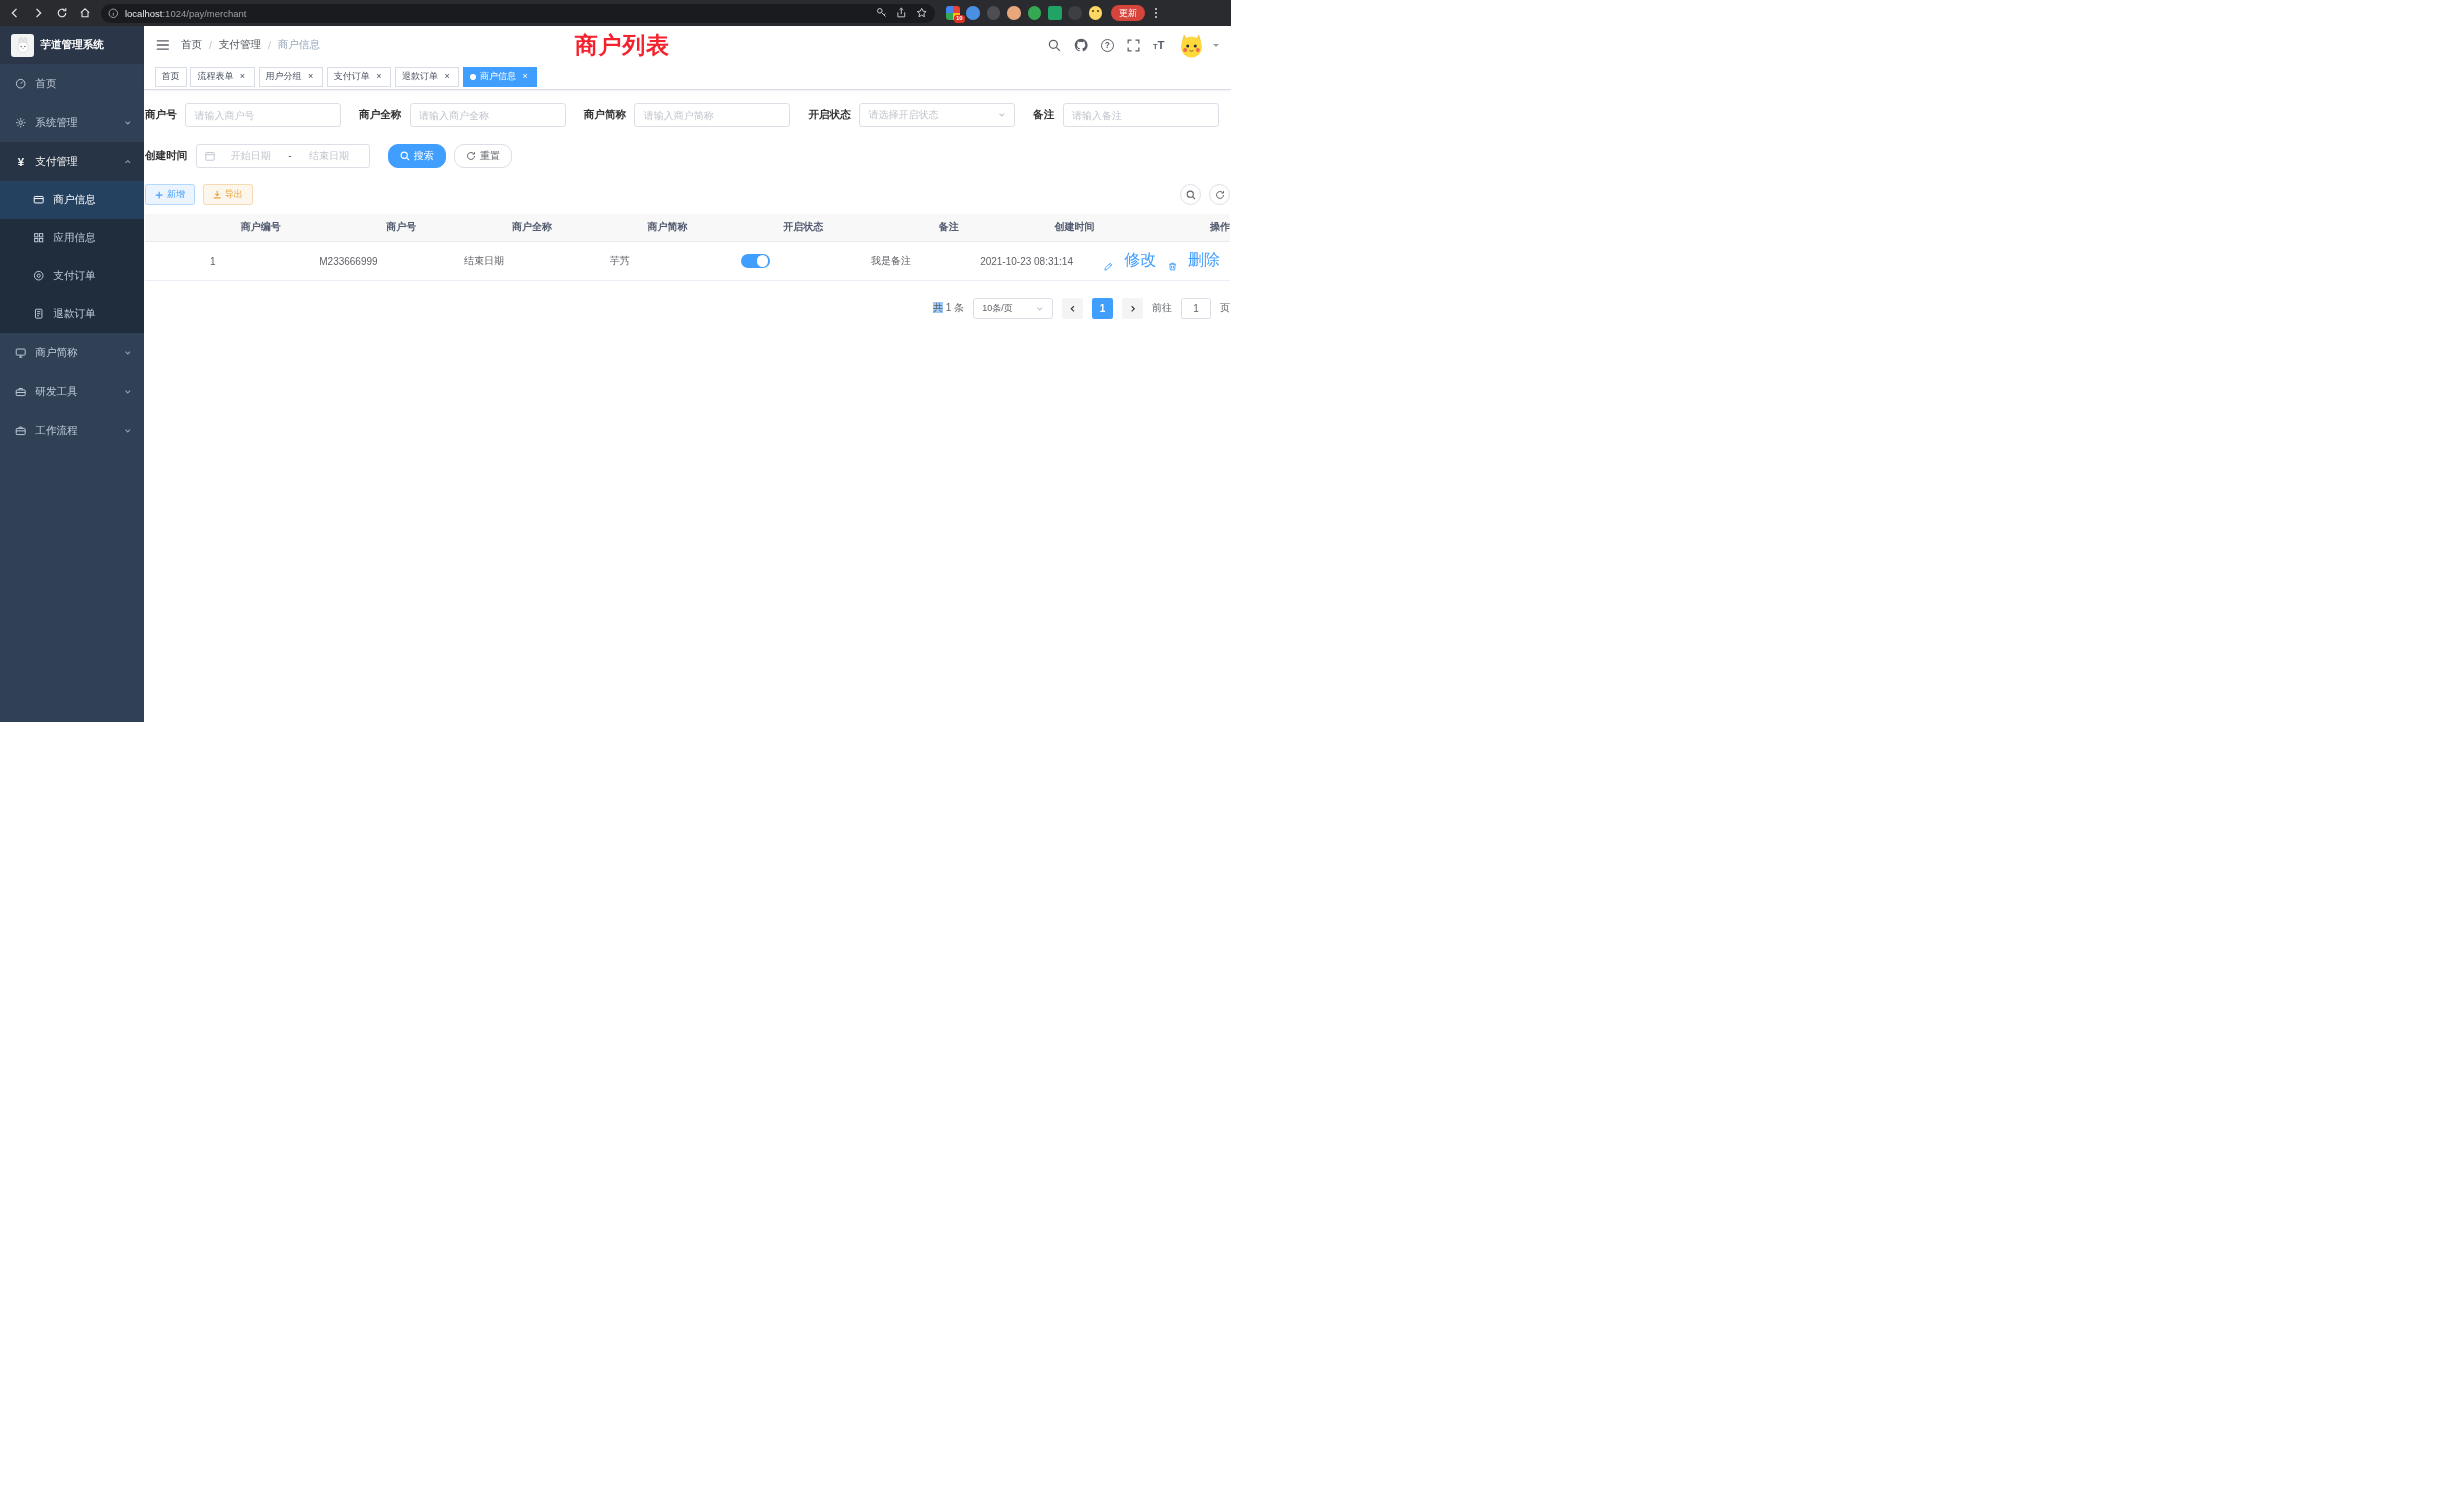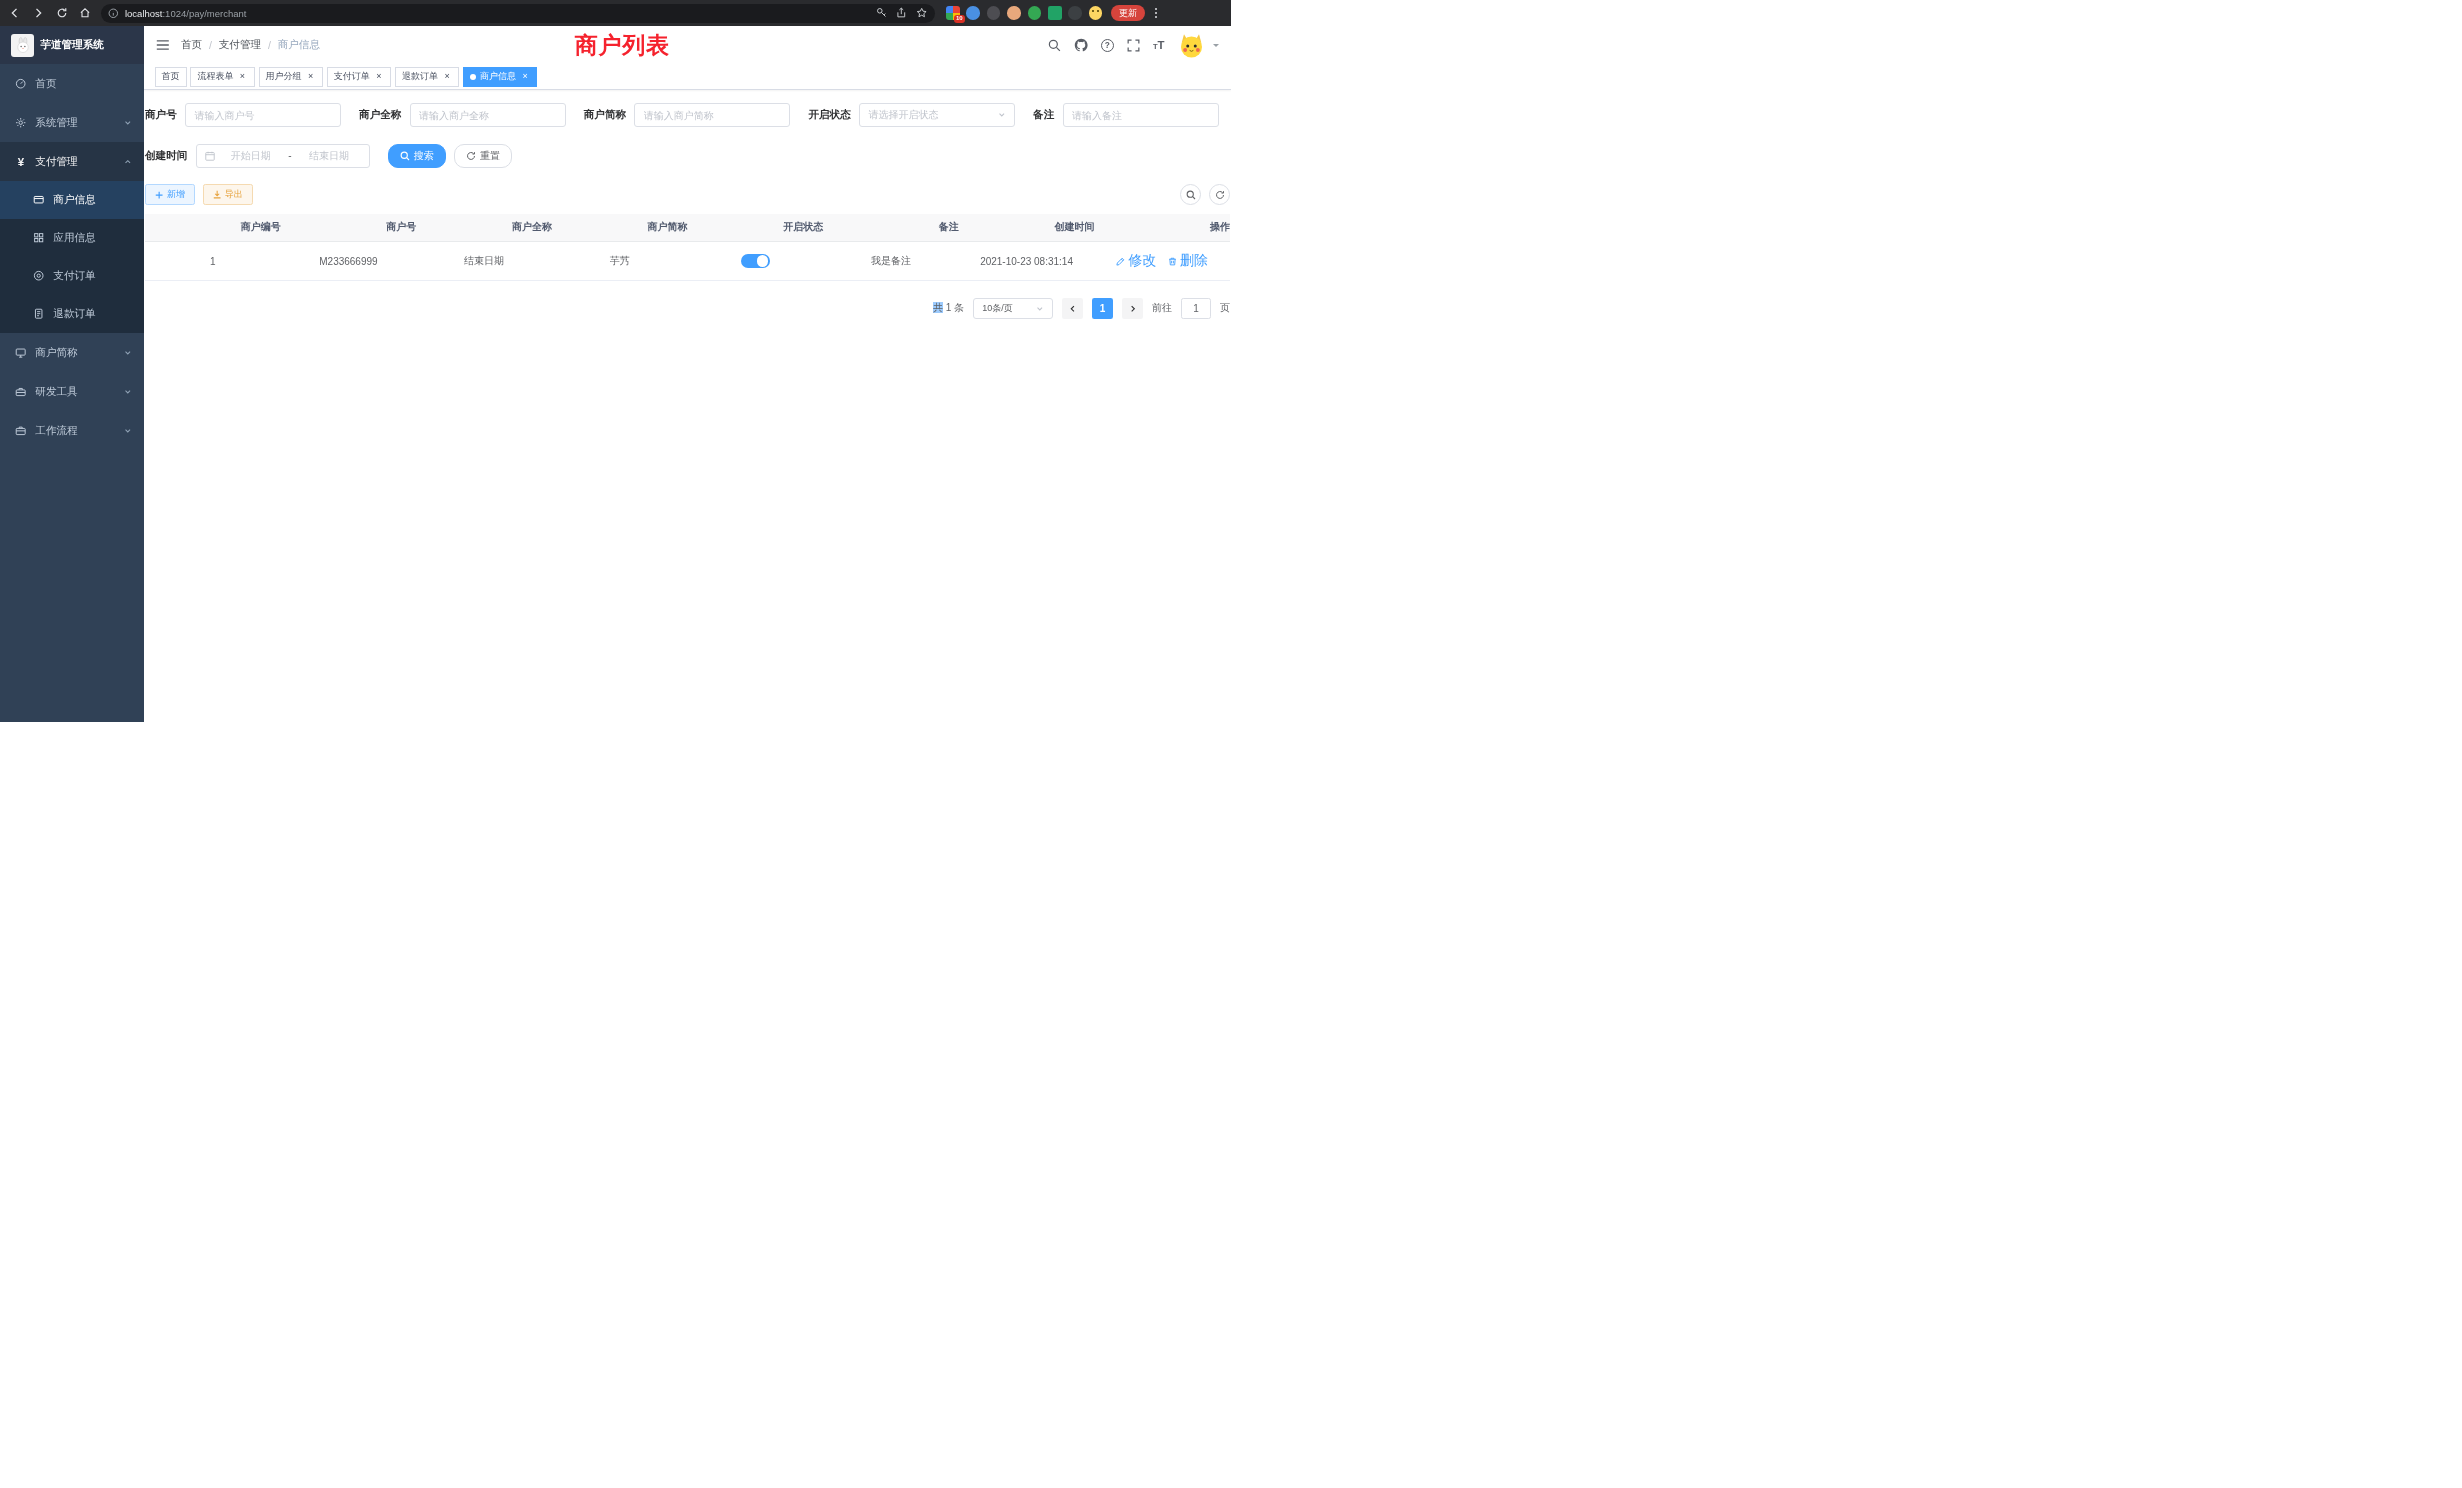--- a/index.html
+++ b/index.html
@@ -97,21 +97,21 @@
   .toolbar{display:flex;align-items:center;margin-bottom:8.3px}
   .tool-right{margin-left:auto;display:flex;gap:7.6px}
   .circle-btn{width:21px;height:21px;border:0.8px solid #dcdfe6;border-radius:50%;display:flex;align-items:center;justify-content:center;color:#606266;background:#fff;cursor:pointer}
 
   
   table{width:100%;border-collapse:collapse;table-layout:fixed}
   th{background:#f8f8f9;color:#515a6e;font-size:10px;font-weight:700;height:28px;border-bottom:0.8px solid #e8eaec;text-align:right}
   td{height:39px;font-size:10px;color:#606266;text-align:center;border-bottom:0.8px solid #ebeef5;background:#fff}
   .switch{width:29px;height:14.4px;border-radius:7.6px;background:var(--primary,#409eff);position:relative;display:inline-block;cursor:pointer;vertical-align:middle}
   .switch::after{content:"";position:absolute;right:1.5px;top:1.5px;width:11.4px;height:11.4px;border-radius:50%;background:#fff}
-  .link{color:var(--primary,#409eff);font-size:14px;display:inline-flex;align-items:center;gap:3px;cursor:pointer}
+  .link{color:var(--primary,#409eff);font-size:16px;display:inline-flex;align-items:flex-end;gap:11px;cursor:pointer}
   .link + .link{margin-left:9px}
 
   
   .pagination{display:flex;align-items:center;justify-content:flex-end;margin-top:16.7px;gap:9px;font-size:10px;color:#606266}
   .hl{background:#9ccafc}
   .pg-sel{width:80px;height:21px;font-size:9px}
   .pg-sel .sel-value{color:#606266}
   .pg-box{min-width:21px;height:21px;border-radius:2.3px;background:#f4f4f5;color:#303133;display:flex;align-items:center;justify-content:center;cursor:pointer}
   .pg-box.cur{background:var(--primary,#409eff);color:#fff;font-weight:700}
   .goto-inp{width:30px;height:21px;border:0.8px solid #dcdfe6;border-radius:2.3px;text-align:center;font-size:10px;color:#606266;outline:none}

